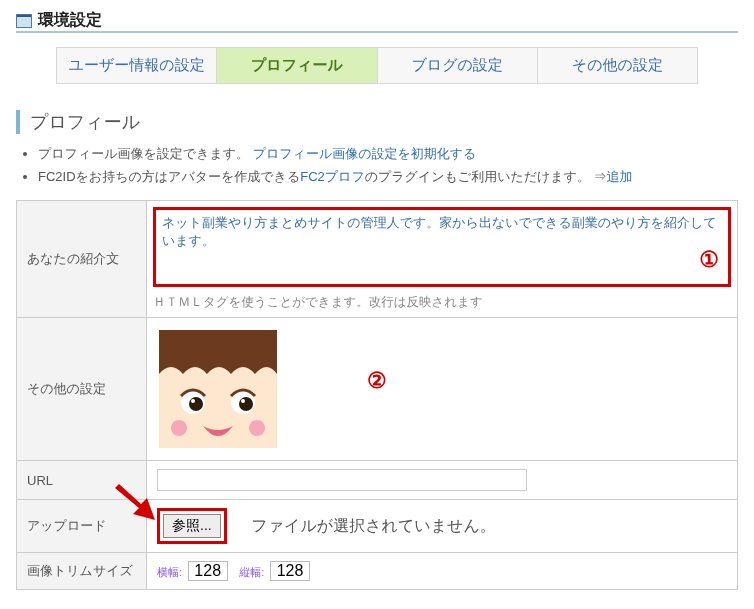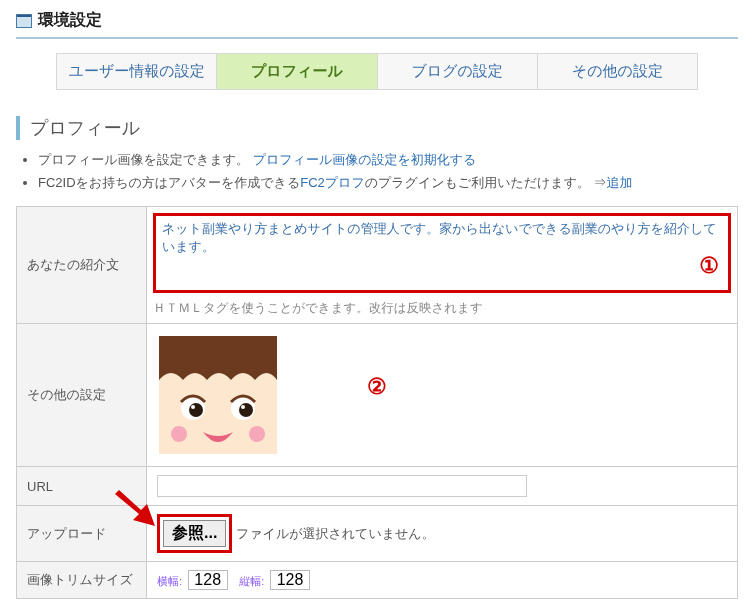--- a/index.html
+++ b/index.html
@@ -9,21 +9,20 @@
     font-family: "Hiragino Kaku Gothic ProN", Meiryo, sans-serif;
     font-size: 13px;
     color: #333;
     background: #fff;
     width: 754px;
   }
   .page-title-wrap {
     display: flex;
     align-items: center;
     gap: 6px;
-    padding-bottom: 6px;
     border-bottom: 2px solid #a8c8d8;
     margin-bottom: 14px;
   }
   .page-title-wrap svg { flex: 0 0 auto; }
   .page-title {
     font-size: 16px;
     font-weight: bold;
     color: #222;
   }
   .tabs {
@@ -130,31 +129,30 @@
     letter-spacing: 1px;
   }
   .upload-cell { position: relative; }
   .browse-frame {
     display: inline-block;
     border: 3px solid #d40000;
     padding: 3px;
     vertical-align: middle;
   }
   .browse-btn {
-    font-size: 16px;
+    font-size: 14px;
     padding: 2px 8px;
     border: 1px solid #888;
     background: #eee;
     cursor: pointer;
-    font-weight: bold;
   }
   .upload-note {
-    font-size: 13px;
-    color: #555;
-    margin-left: 0;
+    font-size: 16px;
+    color: #555;
+    margin-left: 21px;
     vertical-align: middle;
   }
   .red-arrow-upload {
     position: absolute;
     left: -42px;
     top: -14px;
   }
   .trim-label { font-size: 11px; color: #8b5cf6; }
   .trim-input {
     width: 40px;

